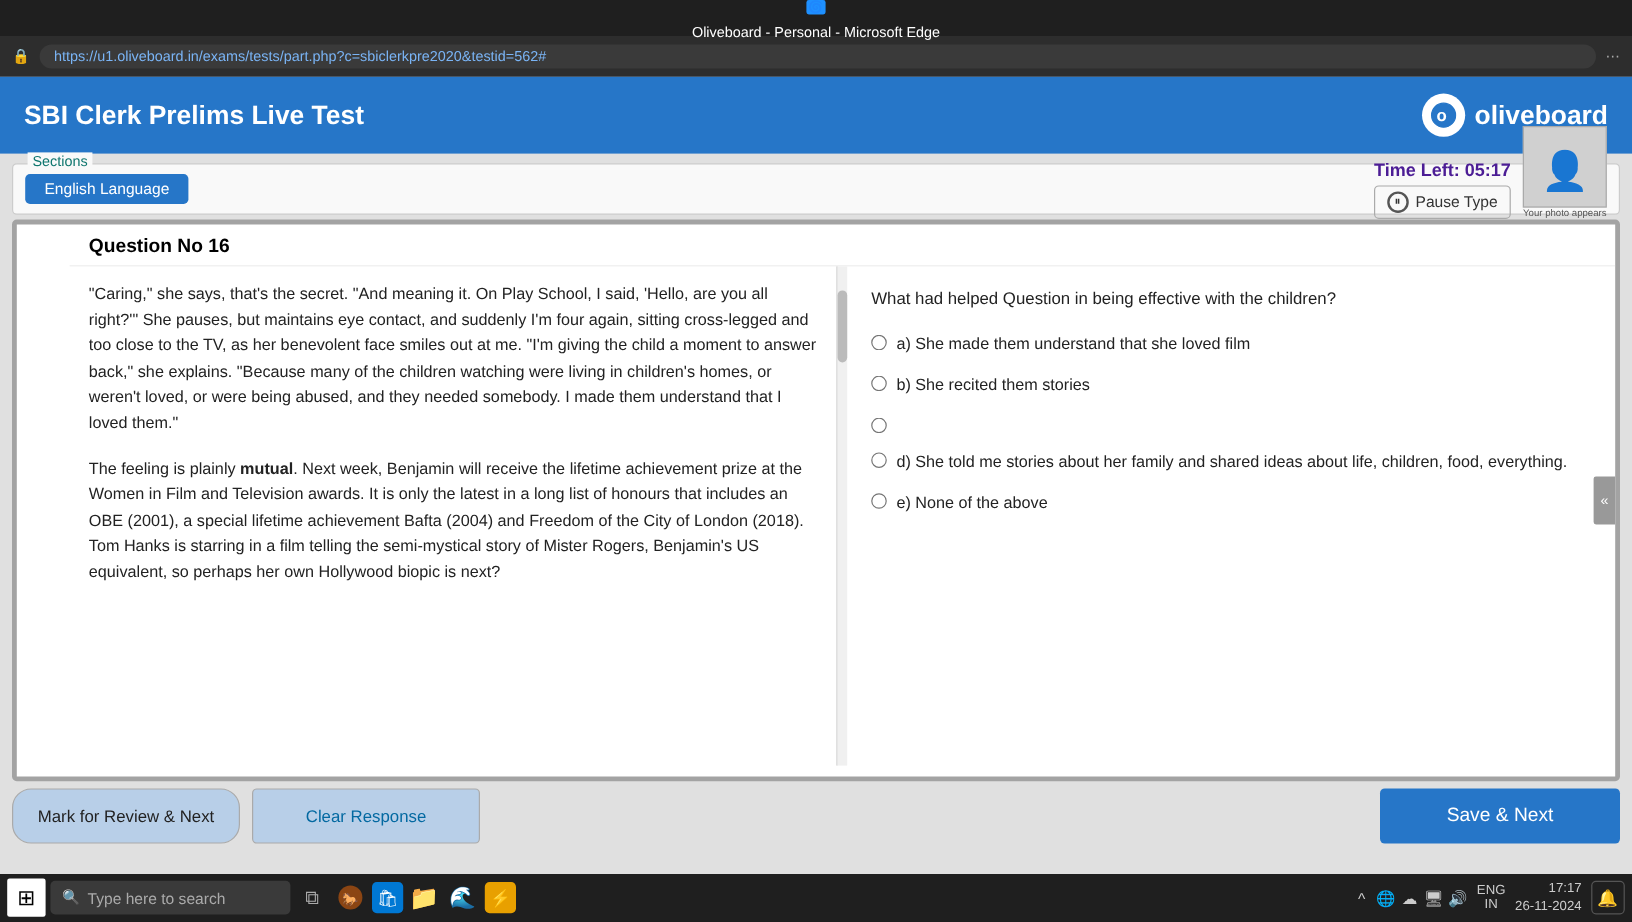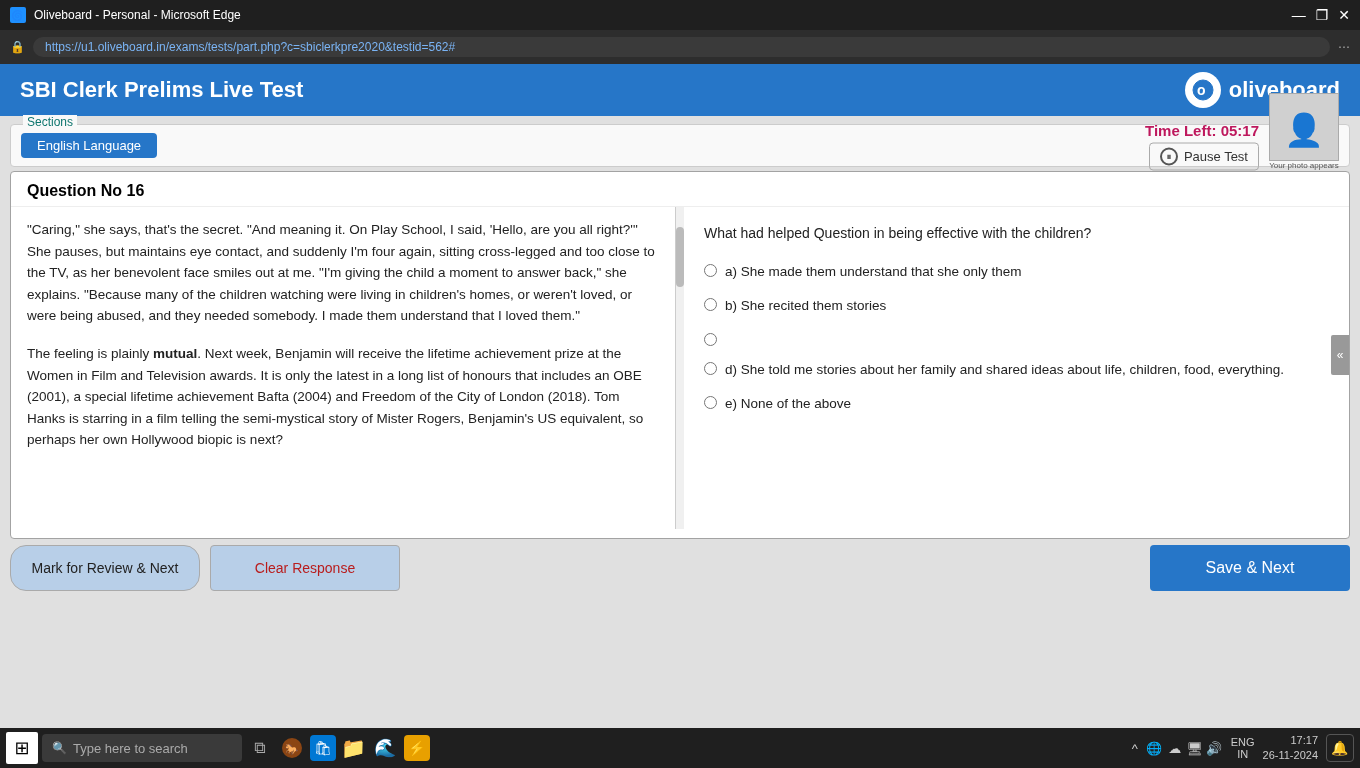--- a/index.html
+++ b/index.html
@@ -8,20 +8,21 @@
     
     .titlebar {
       height: 30px;
       background: #1f1f1f;
       display: flex;
       align-items: center;
       padding: 0 10px;
       color: #fff;
       font-size: 12px;
       gap: 8px;
+      flex-direction: column;
     }
     .titlebar-icon {
       width: 16px; height: 16px;
       background: #1e90ff;
       border-radius: 2px;
       display: inline-block;
       font-size: 10px;
       display: flex; align-items: center; justify-content: center;
     }
     .titlebar-title { flex: 1; }
@@ -43,21 +44,21 @@
       border-radius: 20px;
       color: #7ab4f5;
       font-size: 12px;
       padding: 3px 12px;
       flex: 1;
     }
     .addressbar-right { color: #aaa; font-size: 12px; }
 
     
     .app-header {
-      height: 52px;
+      height: 64px;
       background: #2676c8;
       display: flex;
       align-items: center;
       padding: 0 20px;
       justify-content: space-between;
     }
     .app-title { color: #fff; font-size: 22px; font-weight: bold; }
     .logo-area { display: flex; align-items: center; gap: 8px; }
     .logo-circle {
       width: 36px; height: 36px;
@@ -87,25 +88,26 @@
       border: 2px solid #555;
       border-radius: 50%;
       display: flex; align-items: center; justify-content: center;
       font-size: 10px;
     }
 
     
     .main-content {
       background: #fff;
       margin: 4px 10px;
-      border: 1px solid #a3a3a3;
-      border-radius: 4px;
-      height: 368px;
+      border: 4px solid #a3a3a3;
+      border-radius: 4px;
+      height: 468px;
       position: relative;
       overflow: hidden;
+      padding-left: 44px;
     }
 
     .question-header {
       padding: 10px 16px 6px;
       font-size: 16px;
       font-weight: bold;
       border-bottom: 1px solid #eee;
     }
 
     .question-body {
@@ -172,21 +174,21 @@
       color: #222;
     }
     .btn-clear {
       background: #b8cfe8;
       border: 1px solid #aaa;
       padding: 14px 20px;
       font-size: 14px;
       border-radius: 4px;
       cursor: pointer;
       min-width: 190px;
-      color: #b91c1c;
+      color: #0369a1;
     }
     .btn-save {
       background: #2676c8;
       border: none;
       padding: 14px 40px;
       font-size: 16px;
       border-radius: 4px;
       cursor: pointer;
       color: #fff;
       margin-left: auto;
@@ -273,27 +275,27 @@
 
 <div style="position: relative; margin: 8px 10px 4px 10px; padding: 8px 10px 8px 10px; border: 1px solid #ccc; background: #f9f9f9; border-radius: 4px;">
   <div style="position: absolute; top: -10px; left: 12px; background: #f9f9f9; padding: 0 4px; font-size: 12px; color: #0f766e;">Sections</div>
   <div style="display: flex; align-items: center; gap: 8px;">
     <button class="section-btn">English Language</button>
 
     <div style="flex: 1;"></div>
   </div>
 
   <div style="position: absolute; right: 90px; top: 50%; transform: translateY(-50%); display: flex; flex-direction: column; align-items: flex-end; gap: 4px;">
-    <div style="font-size: 15px; font-weight: bold; color: #be185d;">
+    <div style="font-size: 15px; font-weight: bold; color: #4c1d95;">
       <span>Time Left:</span>
       <span>05:17</span>
     </div>
     <button class="pause-btn">
       <span class="pause-icon">⏸</span>
-      <span>Pause Test</span>
+      <span>Pause Type</span>
     </button>
   </div>
 
   <div style="position: absolute; right: 10px; top: -32px; display: flex; flex-direction: column; align-items: center;">
     <div style="width: 70px; height: 68px; border: 1px solid #aaa; background: #d0d0d0; display: flex; align-items: flex-start; justify-content: center; padding-top: 6px; flex-direction: column; align-items: center;">
       <div style="font-size: 32px; color: #555;">👤</div>
     </div>
     <div style="font-size: 8px; color: #555; text-align: center; max-width: 70px;">Your photo appears here</div>
   </div>
 </div>
@@ -316,21 +318,21 @@
 
     <div style="width: 8px; background: #f0f0f0; position: relative; flex-shrink: 0;">
       <div style="position: absolute; top: 20px; left: 0; width: 8px; height: 60px; background: #bbb; border-radius: 4px;"></div>
     </div>
 
     <div class="answer-panel">
       <div class="question-text">What had helped Question in being effective with the children?</div>
 
       <div class="option-item">
         <input type="radio" name="answer" value="a" style="">
-        <span class="option-text">a) She made them understand that she only them</span>
+        <span class="option-text">a) She made them understand that she loved film</span>
       </div>
       <div class="option-item">
         <input type="radio" name="answer" value="b" style="">
         <span class="option-text">b) She recited them stories</span>
       </div>
       <div class="option-item">
         <input type="radio" name="answer" value="c" style="">
       </div>
       <div class="option-item">
         <input type="radio" name="answer" value="d" style="">

